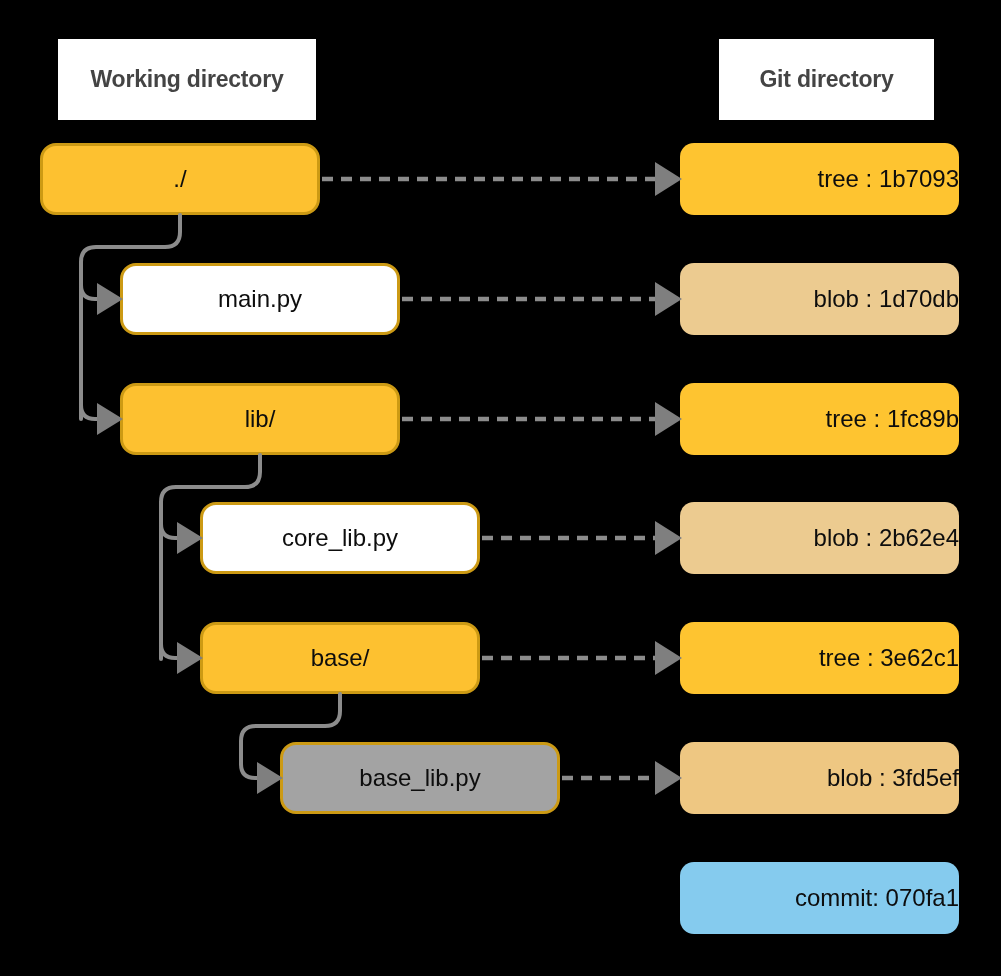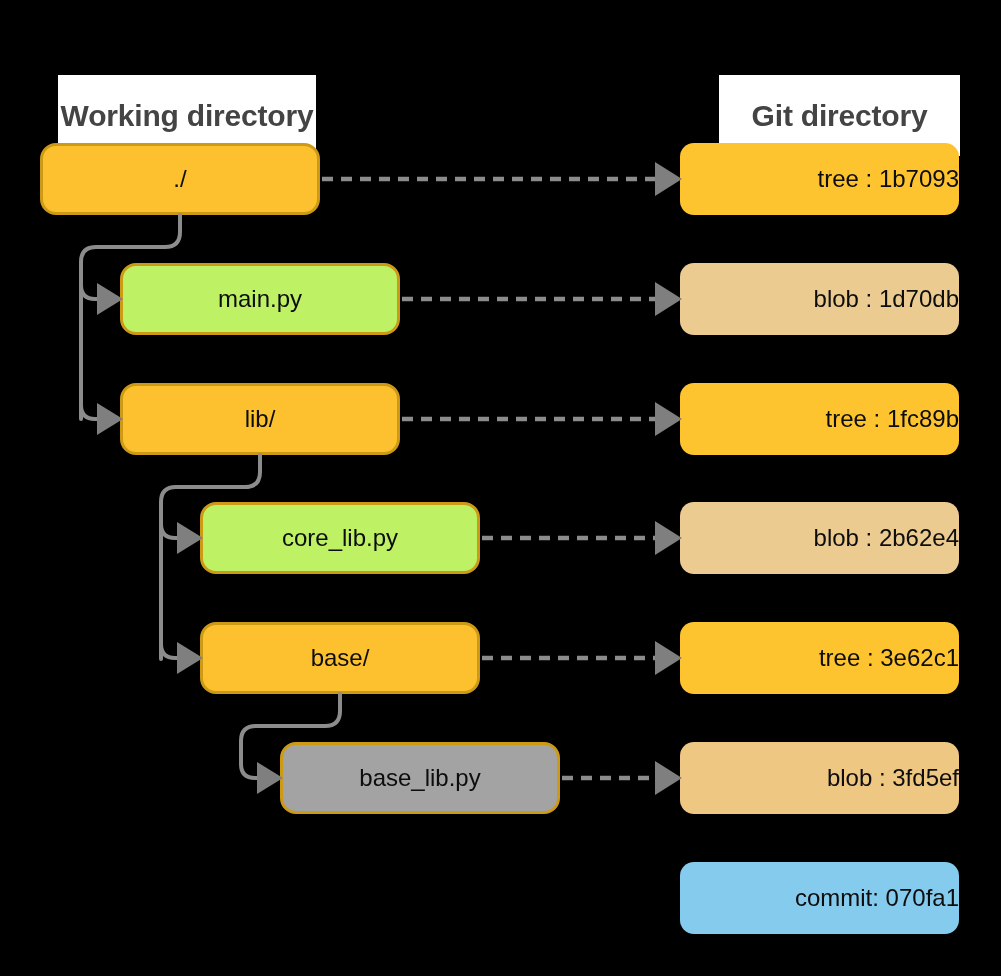--- a/index.html
+++ b/index.html
@@ -17,45 +17,44 @@
     font-family: "Liberation Sans", sans-serif;
   }
   
   .col-title {
     position: absolute;
     background: #ffffff;
     color: #444444;
     display: flex;
     align-items: center;
     justify-content: center;
-    font-size: 30px;
+    font-size: 23px;
     font-weight: 700;
     letter-spacing: -0.2px;
     white-space: nowrap;
-    margin-top: 36px;
   }
   
   .node {
     position: absolute;
     display: flex;
     align-items: center;
     justify-content: center;
     border-radius: 14px;
     font-size: 24px;
     color: #0d0d0d;
     white-space: nowrap;
     box-sizing: border-box;
   }
   
   .node.wd {
     border: 3px solid #cc9a14;
     border-radius: 16px;
   }
   .node.wd.tree  { background: #fdc130; }
-  .node.wd.blob  { background: #bef264; }
+  .node.wd.blob  { background: #ffffff; }
   .node.wd.blob2 { background: #a3a3a3; }
   
   .node.gd        { border: none; justify-content: flex-end; }
   .node.gd.tree   { background: #fec430; }
   .node.gd.blob   { background: #eccb90; }
   .node.gd.blob2  { background: #eec782; }
   .node.gd.commit { background: #85cbee; padding-left: 23px; }
 
   
   #wires {
@@ -82,21 +81,21 @@
 </style>
 </head>
 <body>
 
 <div id="canvas">
 
   <div class="col-title" style="left:58px; top:39px; width:258px; height:81px;">
     <span>Working directory</span>
   </div>
 
-  <div class="col-title" style="left:719px; top:39px; width:241px; height:81px;">
+  <div class="col-title" style="left:719px; top:39px; width:215px; height:81px;">
     <span>Git directory</span>
   </div>
 
   <div class="node wd tree" style="left:40px; top:143px; width:280px; height:72px;">
     <span>./</span>
   </div>
 
   <div class="node wd blob" style="left:120px; top:263px; width:280px; height:72px;">
     <span>main.py</span>
   </div>

